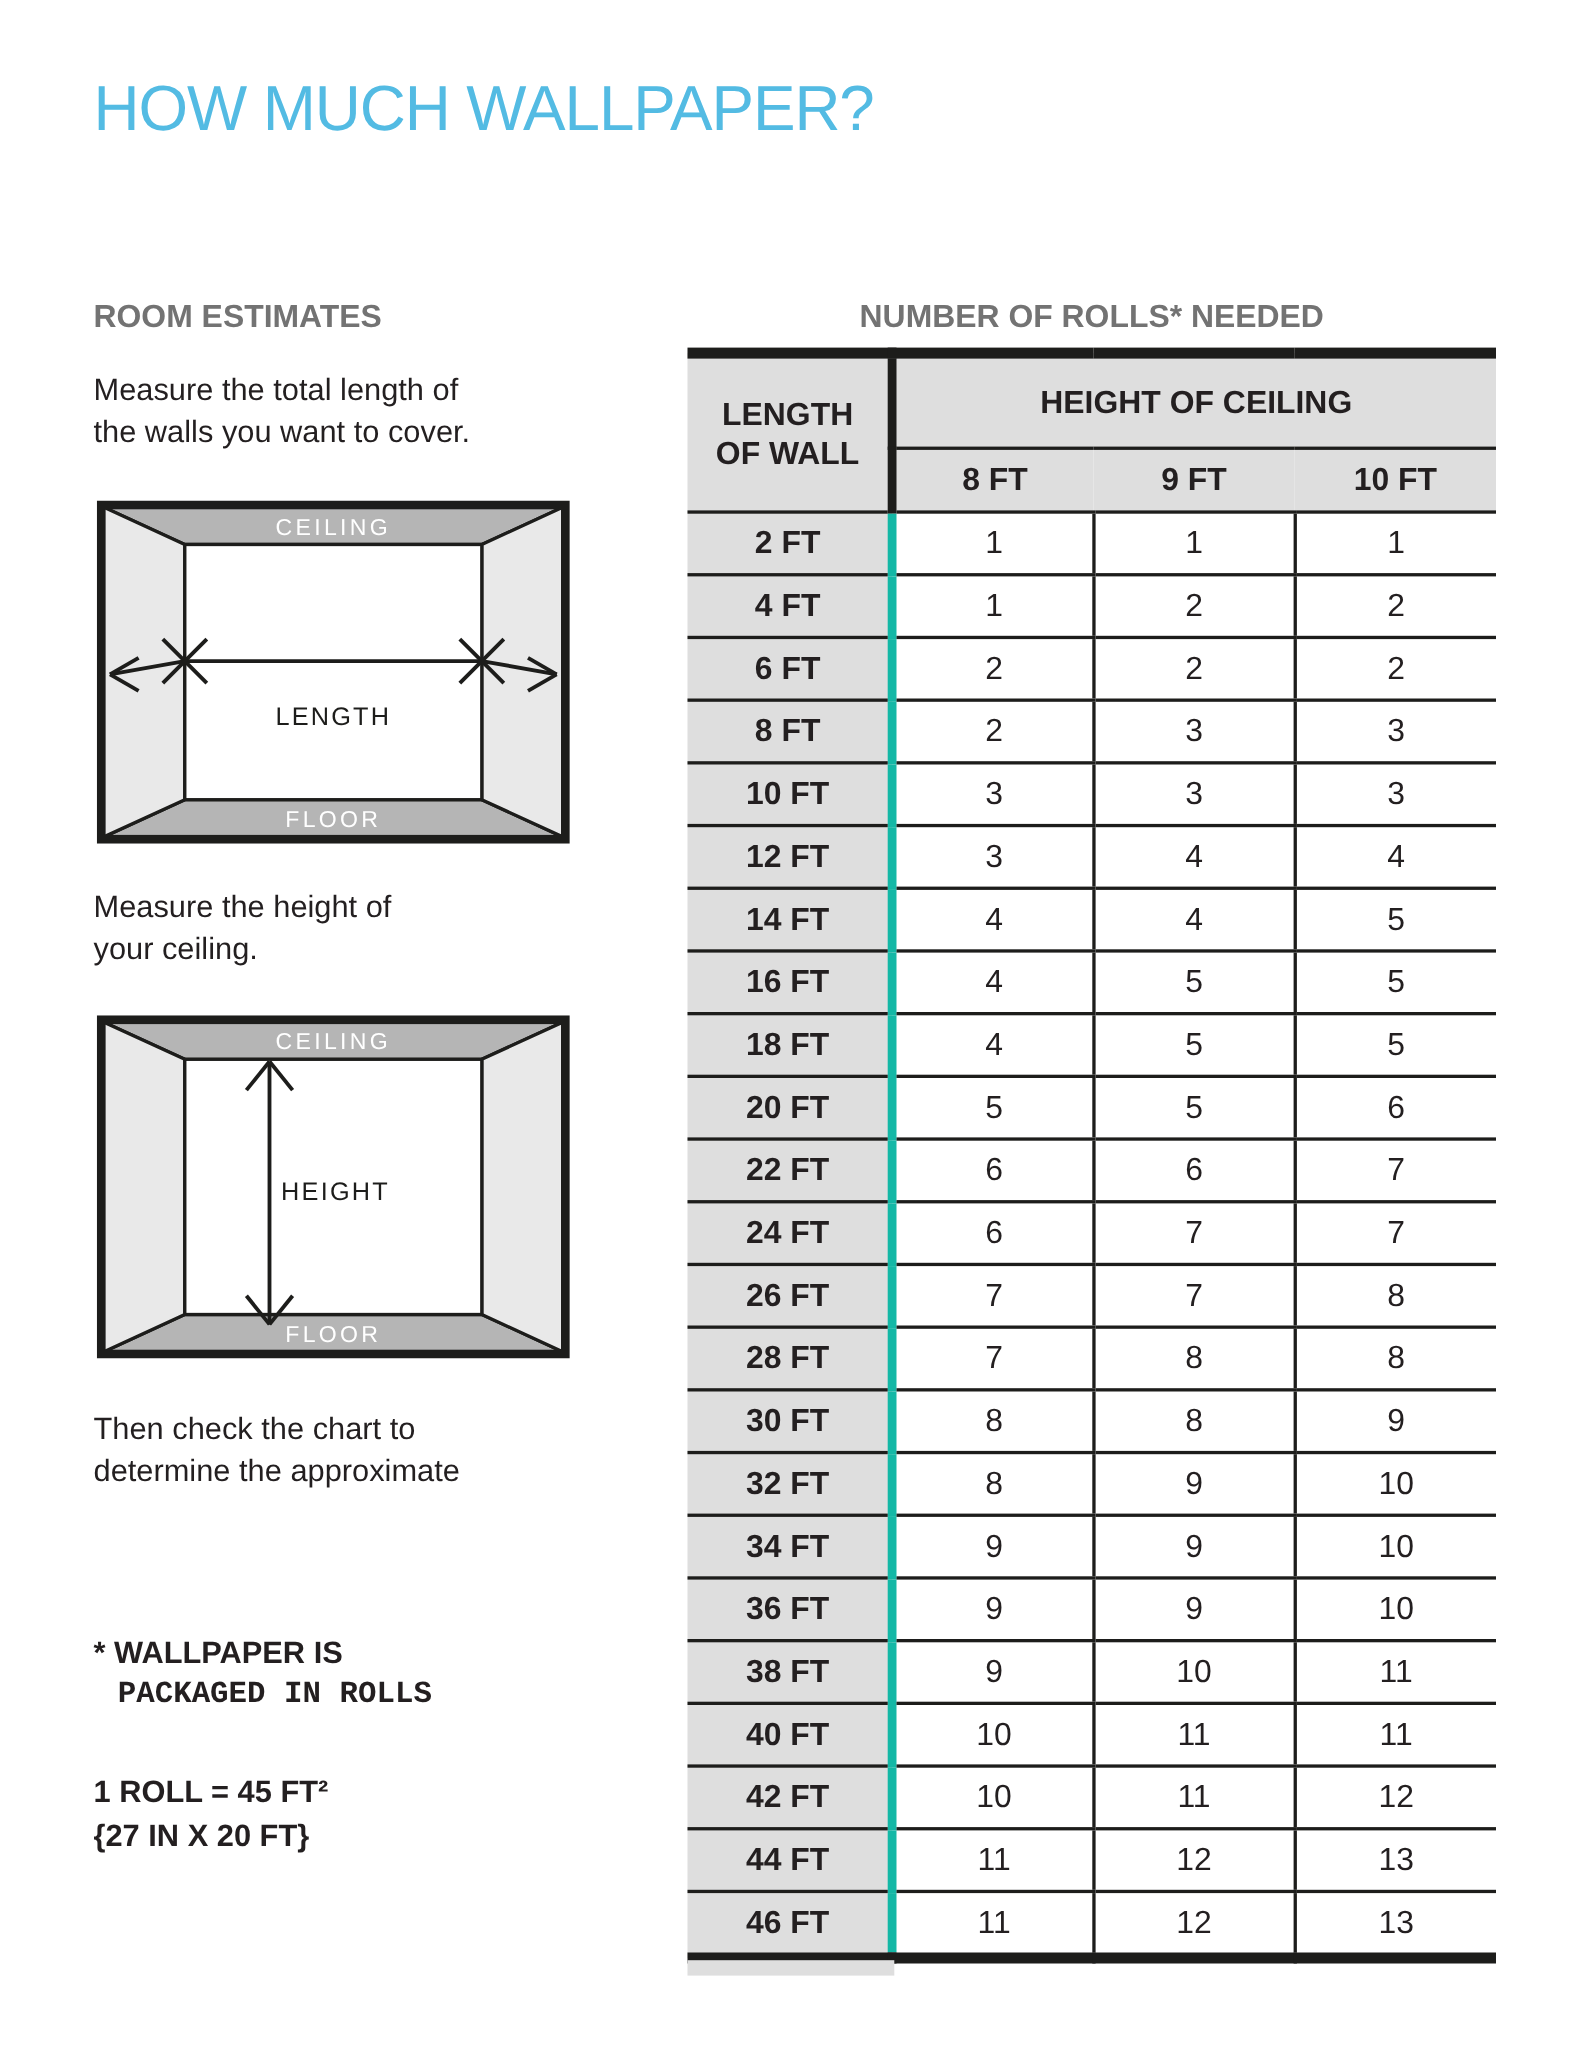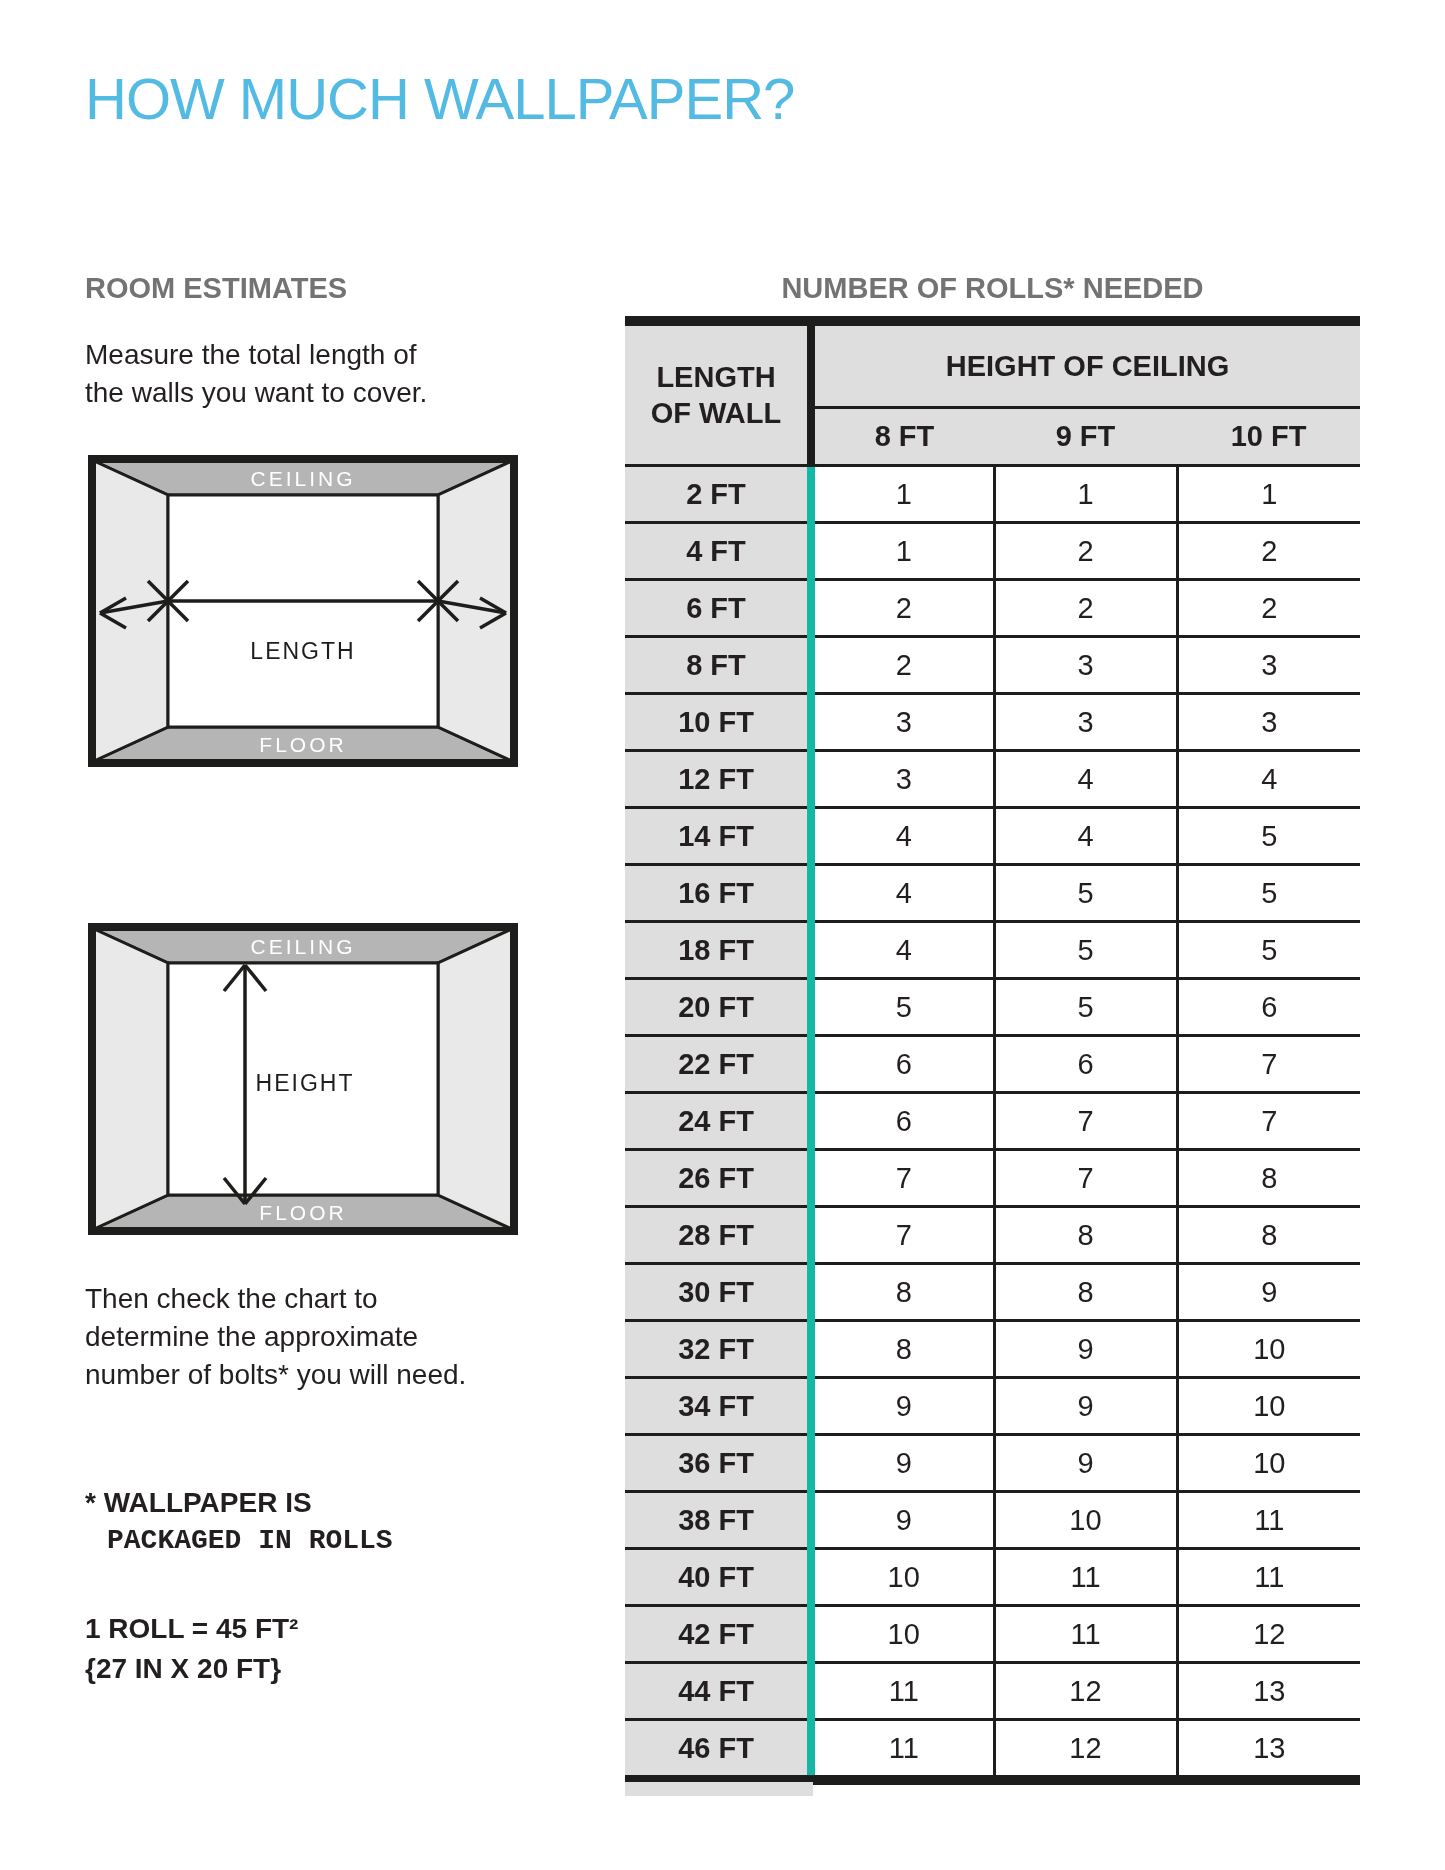--- a/index.html
+++ b/index.html
@@ -98,20 +98,24 @@
       <line x1="12" y1="158" x2="38" y2="173"></line>
       <line x1="418" y1="158" x2="392" y2="143"></line>
       <line x1="418" y1="158" x2="392" y2="173"></line>
     </g>
     <text x="215" y="31" text-anchor="middle" font-size="21" letter-spacing="3" fill="#ffffff">CEILING</text>
     <text x="215" y="297" text-anchor="middle" font-size="21" letter-spacing="3" fill="#ffffff">FLOOR</text>
     <text x="215" y="204" text-anchor="middle" font-size="23" letter-spacing="2" fill="#1D1D1B">LENGTH</text>
     <rect x="4" y="4" width="422" height="304" fill="none" stroke="#1D1D1B" stroke-width="8"></rect>
   </svg>
 
+  <p class="abs body-text p2">
+    <span class="line">Measure the height of</span>
+    <span class="line">your ceiling.</span>
+  </p>
 
   <svg class="diagram diag2" viewBox="0 0 430 312">
     <polygon points="6,6 424,6 350,40 80,40" fill="#B5B5B5" stroke="#1D1D1B" stroke-width="3"></polygon>
     <polygon points="6,306 424,306 350,272 80,272" fill="#B5B5B5" stroke="#1D1D1B" stroke-width="3"></polygon>
     <polygon points="6,6 80,40 80,272 6,306" fill="#E9E9E9" stroke="#1D1D1B" stroke-width="3"></polygon>
     <polygon points="424,6 350,40 350,272 424,306" fill="#E9E9E9" stroke="#1D1D1B" stroke-width="3"></polygon>
     <rect x="80" y="40" width="270" height="232" fill="#ffffff" stroke="#1D1D1B" stroke-width="3"></rect>
     <g stroke="#1D1D1B" stroke-width="3.5" fill="none">
       <line x1="157" y1="42" x2="157" y2="281"></line>
       <line x1="157" y1="42" x2="136" y2="68"></line>
@@ -121,21 +125,20 @@
     </g>
     <text x="215" y="31" text-anchor="middle" font-size="21" letter-spacing="3" fill="#ffffff">CEILING</text>
     <text x="215" y="297" text-anchor="middle" font-size="21" letter-spacing="3" fill="#ffffff">FLOOR</text>
     <text x="217" y="168" text-anchor="middle" font-size="23" letter-spacing="2" fill="#1D1D1B">HEIGHT</text>
     <rect x="4" y="4" width="422" height="304" fill="none" stroke="#1D1D1B" stroke-width="8"></rect>
   </svg>
 
   <p class="abs body-text p3">
     <span class="line">Then check the chart to</span>
     <span class="line">determine the approximate</span>
-    <span class="line">number of bolts* you will need.</span>
   </p>
 
   <p class="abs body-text footnote">
     <span class="line">* WALLPAPER IS</span>
     <span class="line line2">PACKAGED IN ROLLS</span>
   </p>
 
   <p class="abs body-text rollspec">
     <span class="line">1 ROLL = 45 FT²</span>
     <span class="line">{27 IN X 20 FT}</span>

